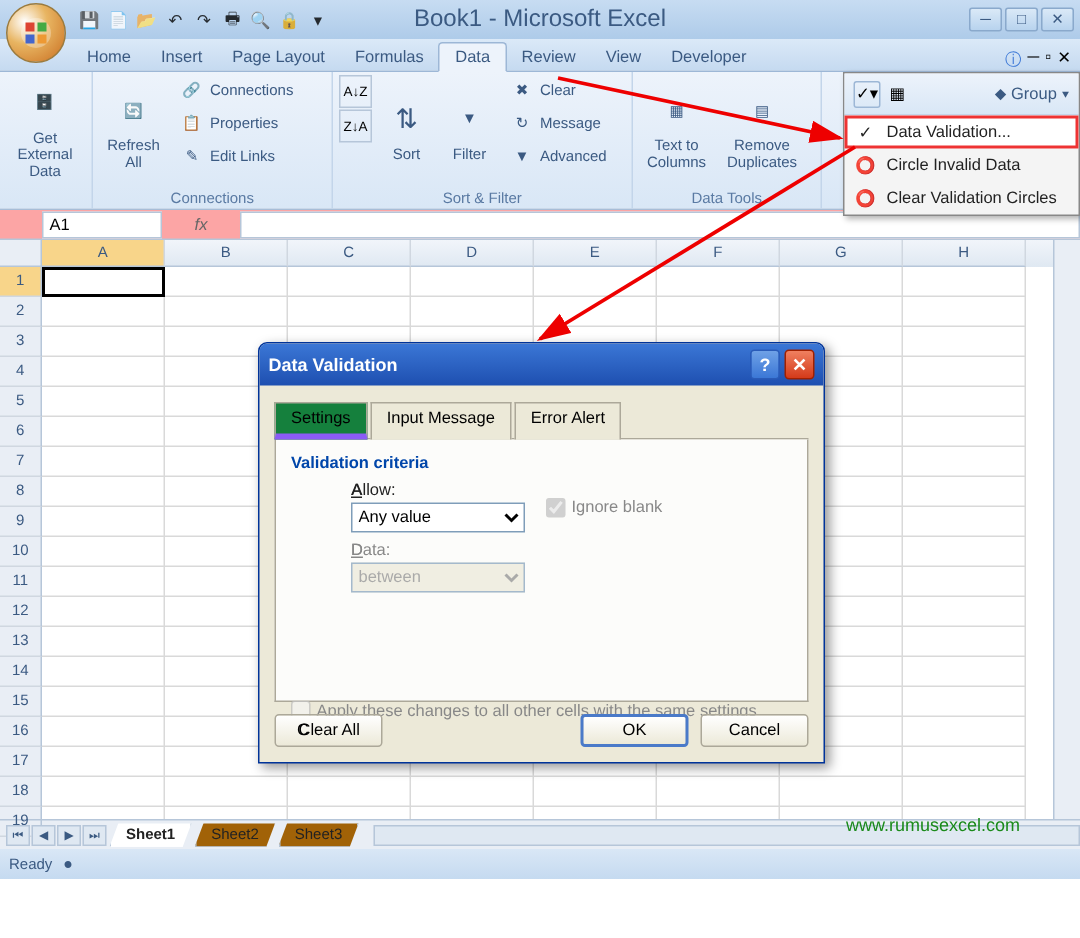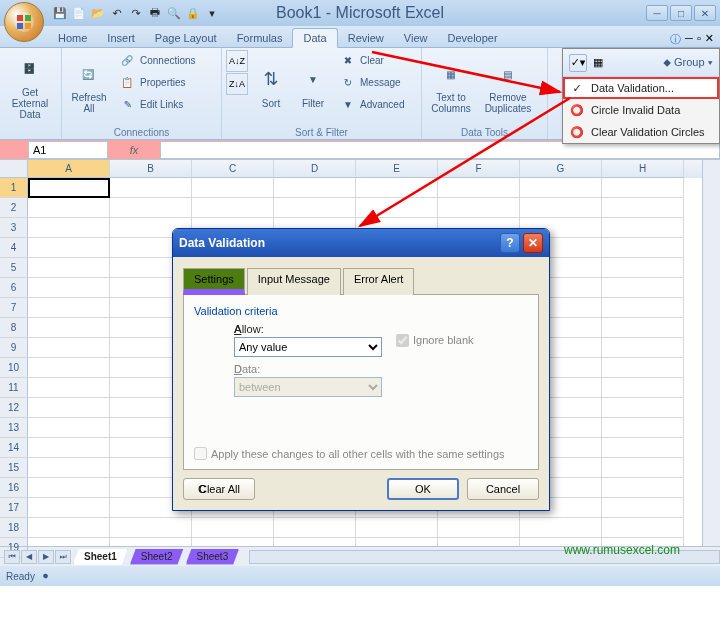--- a/index.html
+++ b/index.html
@@ -54,46 +54,46 @@
 .cell.sel { border: 2px solid #000; }
 .row-h.sel { background: #f8d58a; }
 
 .vscroll { width: 18px; background: #e9eef5; border-left: 1px solid #b6c6d9; }
 
 .sheet-tabs { height: 20px; background: #e9eef5; border-top: 1px solid #b6c6d9; display: flex; align-items: center; padding-left: 4px; gap: 0; }
 .sheet-nav { display: flex; gap: 1px; }
 .sheet-nav-btn { width: 16px; height: 14px; background: #dfe8f2; border: 1px solid #b6c6d9; font-size: 8px; display: flex; align-items: center; justify-content: center; color: #3b5a82; }
 .sheet-tab { padding: 2px 10px; background: #fff; border: 1px solid #b6c6d9; border-top: none; font-size: 10px; color: #222; margin-left: 2px; clip-path: polygon(6px 0, 100% 0, calc(100% - 6px) 100%, 0 100%); }
 .sheet-tab.active { background: #fff; font-weight: bold; border-bottom: 1px solid #fff; }
-.sheet-tab.inactive { background: #8b5cf6; }
+.sheet-tab.inactive { background: #a16207; }
 .hscroll { flex: 1; margin-left: 10px; height: 14px; background: #dfe8f2; border: 1px solid #b6c6d9; }
 
 .status-bar { height: 20px; background: linear-gradient(#d9e7f6,#c5daf0); display: flex; align-items: center; padding: 0 6px; color: #3b5a82; font-size: 10px; }
 .status-right { margin-left: auto; display: flex; align-items: center; gap: 6px; }
 .zoom-slider { width: 100px; height: 4px; background: #b6c6d9; position: relative; }
 .zoom-thumb { width: 8px; height: 12px; background: #fff; border: 1px solid #888; position: absolute; left: 46px; top: -4px; }
 .view-btns { display: flex; gap: 1px; }
 .view-btn { width: 18px; height: 14px; background: #dfe8f2; border: 1px solid #b6c6d9; }
 
 .dialog { position: absolute; left: 172px; top: 228px; width: 378px; background: #ece9d8; border: 1px solid #003399; box-shadow: 3px 3px 8px rgba(0,0,0,.4); z-index: 30; border-radius: 6px 6px 0 0; overflow: hidden; }
 .dlg-title { height: 28px; background: linear-gradient(#3b77d6,#1e4fb0); display: flex; align-items: center; padding: 0 6px; color: #fff; font-size: 12px; font-weight: bold; }
 .dlg-title-ctrls { margin-left: auto; display: flex; gap: 3px; }
 .dlg-help { width: 20px; height: 20px; background: linear-gradient(#6fa1e6,#3b77d6); border: 1px solid #2a5bb8; border-radius: 3px; display: flex; align-items: center; justify-content: center; color: #fff; font-weight: bold; }
 .dlg-close { width: 20px; height: 20px; background: linear-gradient(#f08060,#d43a1a); border: 1px solid #a02000; border-radius: 3px; display: flex; align-items: center; justify-content: center; color: #fff; font-weight: bold; }
 .dlg-body { padding: 10px; }
 .dlg-tabs { display: flex; border-bottom: 1px solid #aca899; }
 .dlg-tab { padding: 4px 10px; background: #ece9d8; border: 1px solid #aca899; border-bottom: none; font-size: 11px; margin-right: 2px; position: relative; top: 1px; }
-.dlg-tab.active { background: #4d7c0f; border-bottom: 6px solid #8b5cf6; }
+.dlg-tab.active { background: #15803d; border-bottom: 4px solid #8b5cf6; }
 .dlg-panel { background: #fcfcfa; border: 1px solid #aca899; border-top: none; padding: 10px; height: 175px; }
-.fieldset-label { color: #0046aa; font-size: 11px; margin-bottom: 6px; }
+.fieldset-label { color: #0046aa; font-size: 11px; margin-bottom: 6px; font-weight: bold; }
 .field-row { display: flex; align-items: center; gap: 14px; margin-bottom: 6px; }
 .field-col { display: flex; flex-direction: column; gap: 2px; margin-left: 40px; }
 .lbl { font-size: 11px; color: #222; text-decoration: underline; text-decoration-color: transparent; }
 .lbl .u { text-decoration: underline; }
-select.combo { width: 148px; height: 20px; border: 1px solid #7f9db9; font-size: 11px; background: #fff; }
+select.combo { width: 116px; height: 20px; border: 1px solid #7f9db9; font-size: 11px; background: #fff; }
 select.combo[disabled] { background: #ece9d8; color: #888; }
 .chk { display: flex; align-items: center; gap: 4px; font-size: 11px; color: #888; }
 .dlg-btns { display: flex; gap: 8px; margin-top: 8px; }
 .dlg-btn { min-width: 72px; height: 22px; background: linear-gradient(#fff,#ece9d8); border: 1px solid #aca899; border-radius: 3px; font-size: 11px; display: flex; align-items: center; justify-content: center; }
 .dlg-btn.primary { border: 2px solid #4a7ac9; }
 
 .arrow { position: absolute; z-index: 25; pointer-events: none; }
 .watermark { position: absolute; right: 40px; bottom: 68px; color: #1a8a1a; font-size: 12px; z-index: 5; }
 </style>
 </head>
@@ -526,21 +526,21 @@
         </div>
         <label class="chk">
             <input type="checkbox" checked="" disabled="" style=""> 
             <span>Ignore blank</span>
           </label>
       </div>
       <div class="field-col" style="margin-top:4px">
         <span class="lbl" style="color:#888"><span class="u">D</span><span style="margin-left:-8px">Data:</span></span>
         <select class="combo" disabled=""><option>between</option></select>
       </div>
-      <label class="chk" style="margin-top:50px">
+      <label class="chk" style="margin-top:72px">
           <input type="checkbox" disabled="" style=""> 
           <span>Apply these changes to all other cells with the same settings</span>
         </label>
     </div>
     <div class="dlg-btns">
       <div class="dlg-btn">
           <span class="u">C</span>
           <span style="margin-left:-7px">Clear All</span>
         </div>
       <div style="flex:1"></div>

